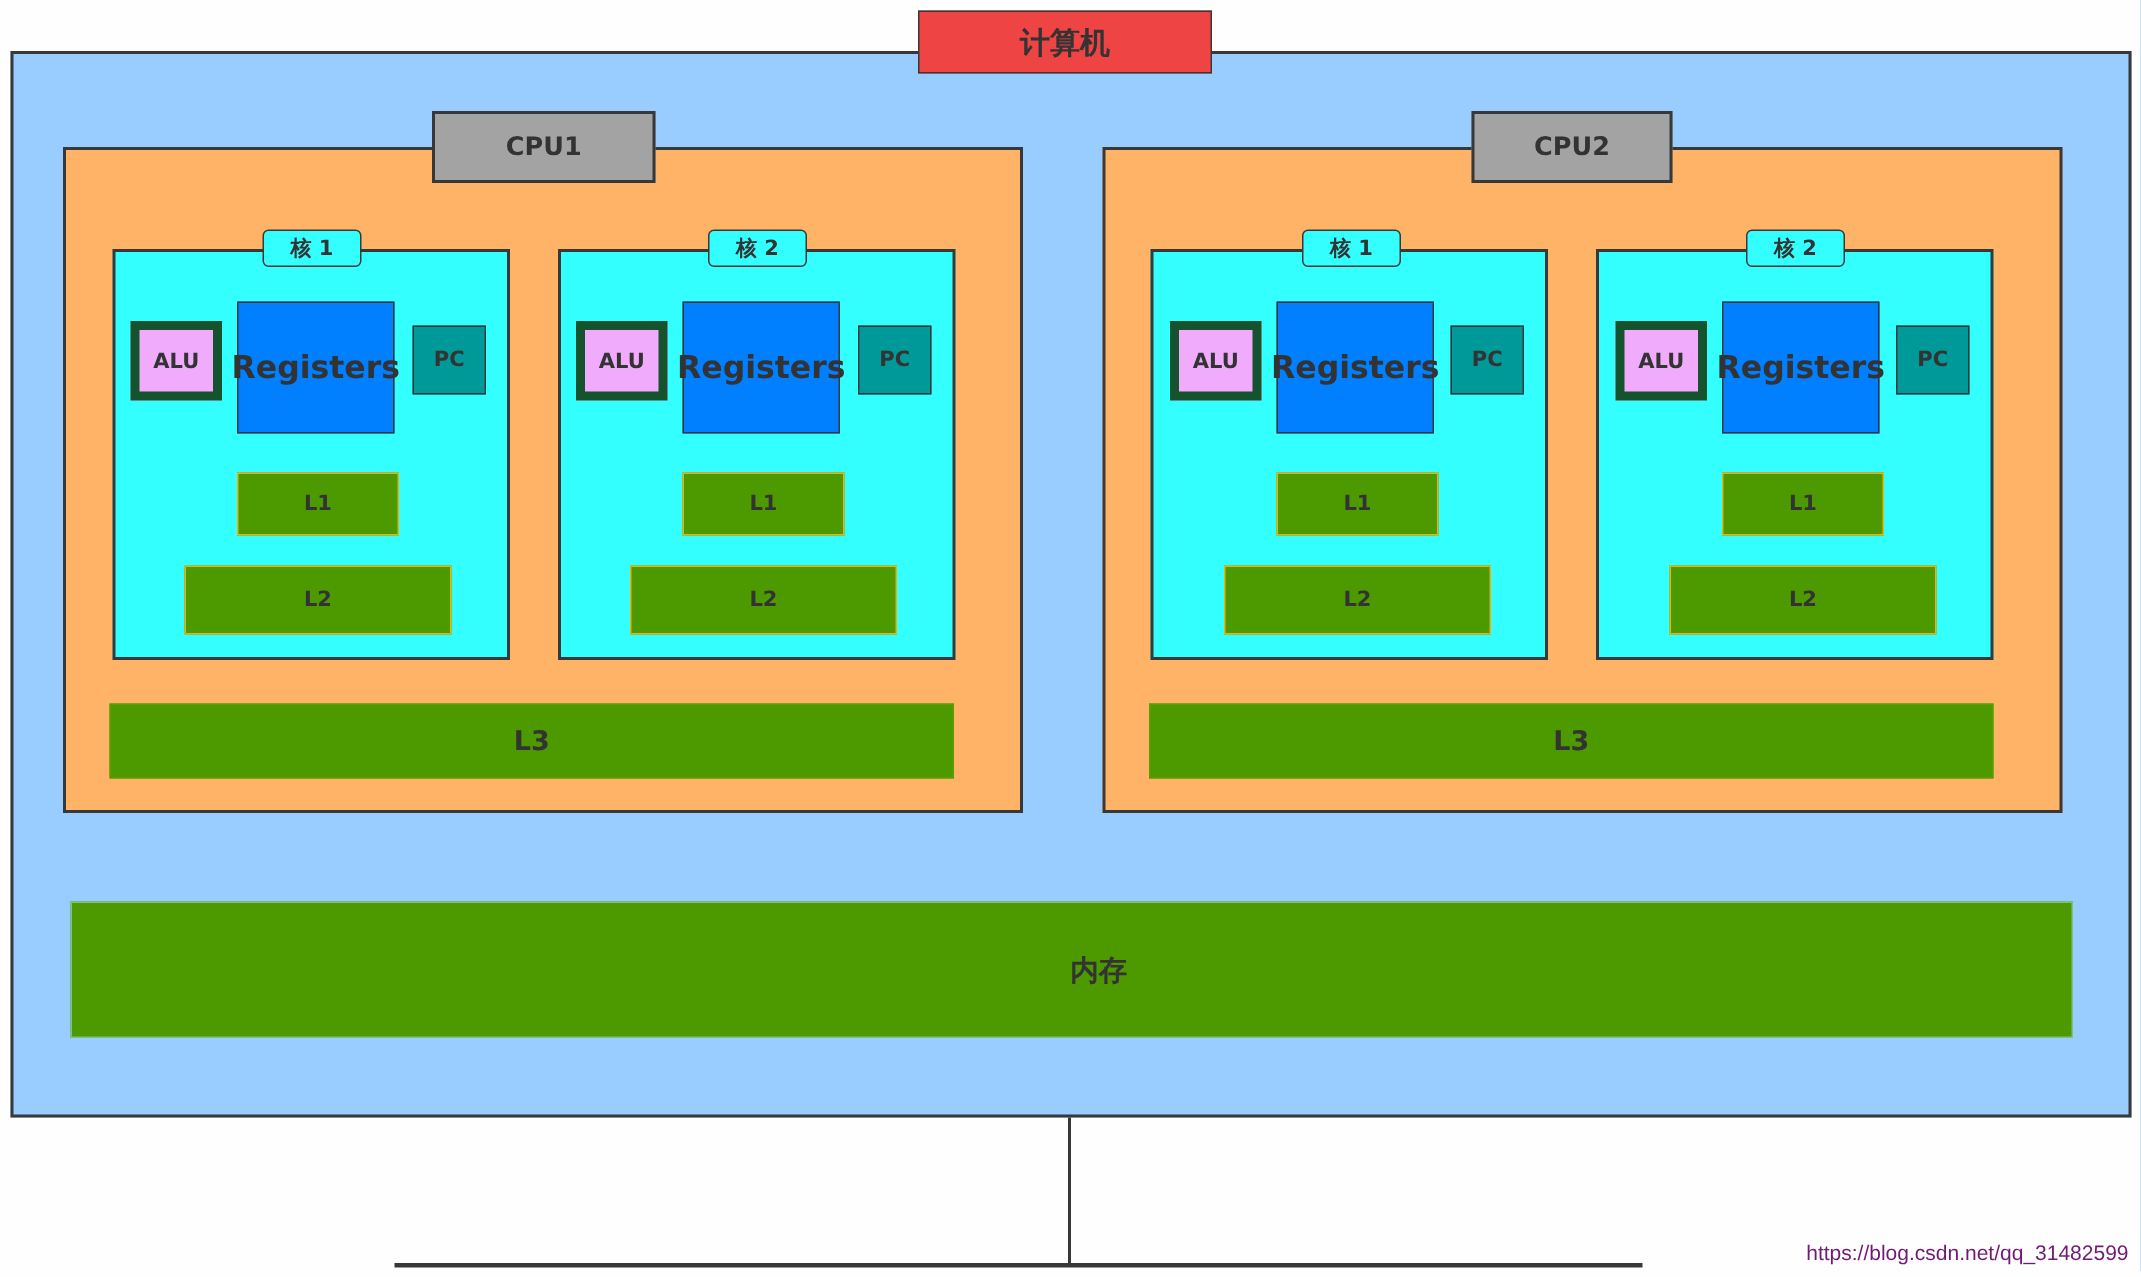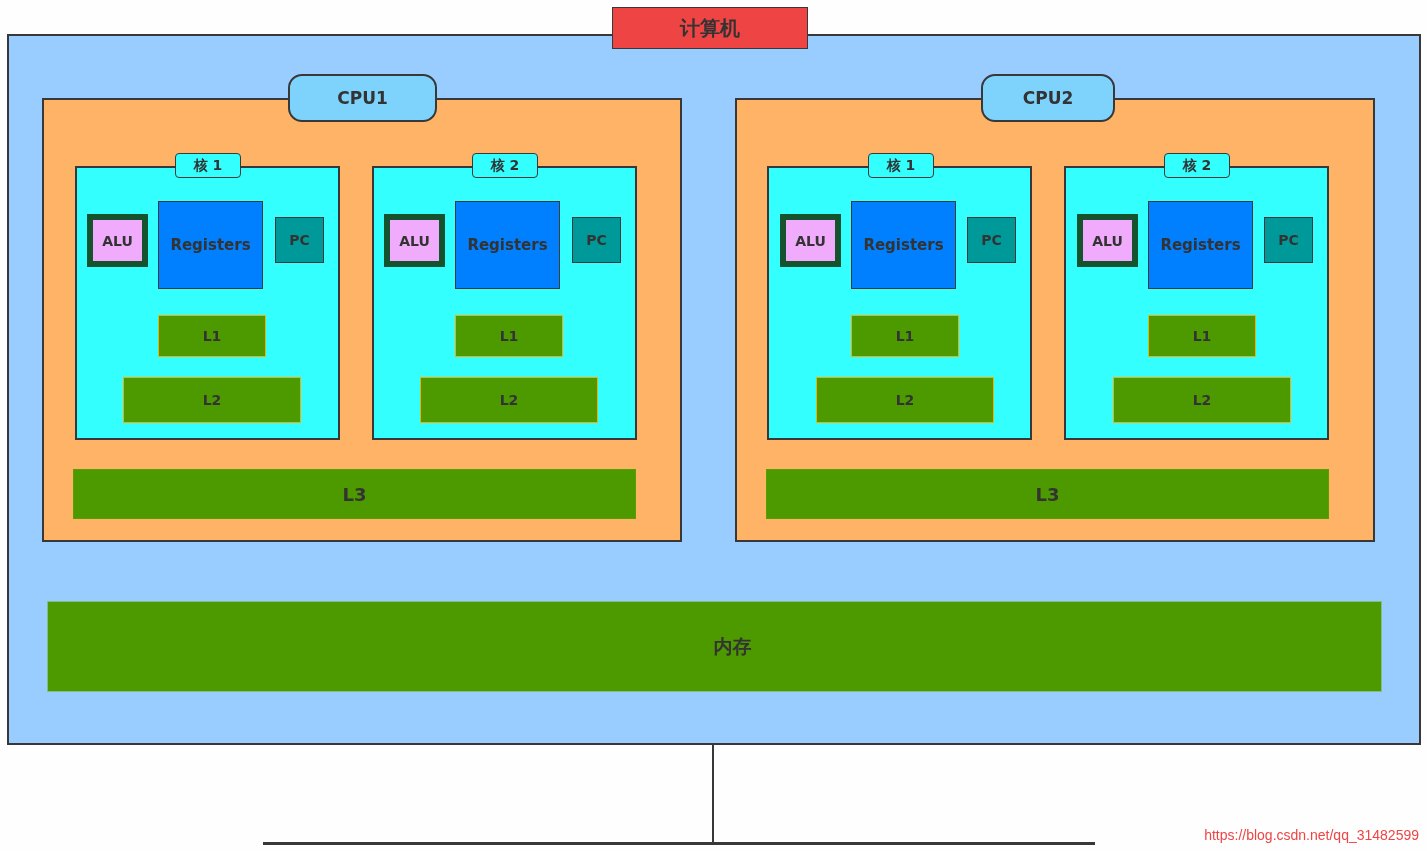--- a/index.html
+++ b/index.html
@@ -17,45 +17,45 @@
   .title-tab {
     left: 612px; top: 7px; width: 196px; height: 42px;
     background: #ef4444; border: 1px solid #383838;
     display: flex; align-items: center; justify-content: center;
     font-size: 20px; font-weight: bold;
   }
   .cpu {
     background: #ffb366; border: 2px solid #383838;
   }
   .cpu-tab {
-    background: #7dd3fc; border: 2px solid #383838; border-radius: 14px;
+    background: #a3a3a3; border: 2px solid #383838; border-radius: 0;
     display: flex; align-items: center; justify-content: center;
     font-size: 17px; font-weight: bold;
   }
   .core {
     background: #33ffff; border: 2px solid #383838;
   }
   .core-tab {
     background: #33ffff; border: 1px solid #383838; border-radius: 4px;
     display: flex; align-items: center; justify-content: center;
     font-size: 14px; font-weight: bold;
   }
   .box {
     display: flex; align-items: center; justify-content: center;
     font-weight: bold; font-size: 14px;
   }
   .alu { background: #f0abfc; border: 6px solid #14532d; }
-  .reg { background: #007fff; border: 1px solid #383838; font-size: 15px; }
+  .reg { background: #007fff; border: 1px solid #383838; font-size: 21px; }
   .pc  { background: #009999; border: 1px solid #383838; }
   .cache { background: #4d9900; border: 1px solid #eab308; font-size: 14px; }
   .l3 { font-size: 18px; border-color: #5a9e00; }
   .mem { background: #4d9900; border: 1px solid #80c080; font-size: 19px; }
   .line { background: #383838; }
   .watermark {
-    right: 8px; bottom: 8px; font-size: 14px; color: #ef4444;
+    right: 8px; bottom: 8px; font-size: 14px; color: #701a75;
     font-family: "Liberation Sans", sans-serif;
   }
 </style>
 </head>
 <body>
 
 <div class="abs computer"></div>
 <div class="abs title-tab">计算机</div>
 
 <div class="abs cpu" style="left:42px;top:98px;width:640px;height:444px;"></div>

